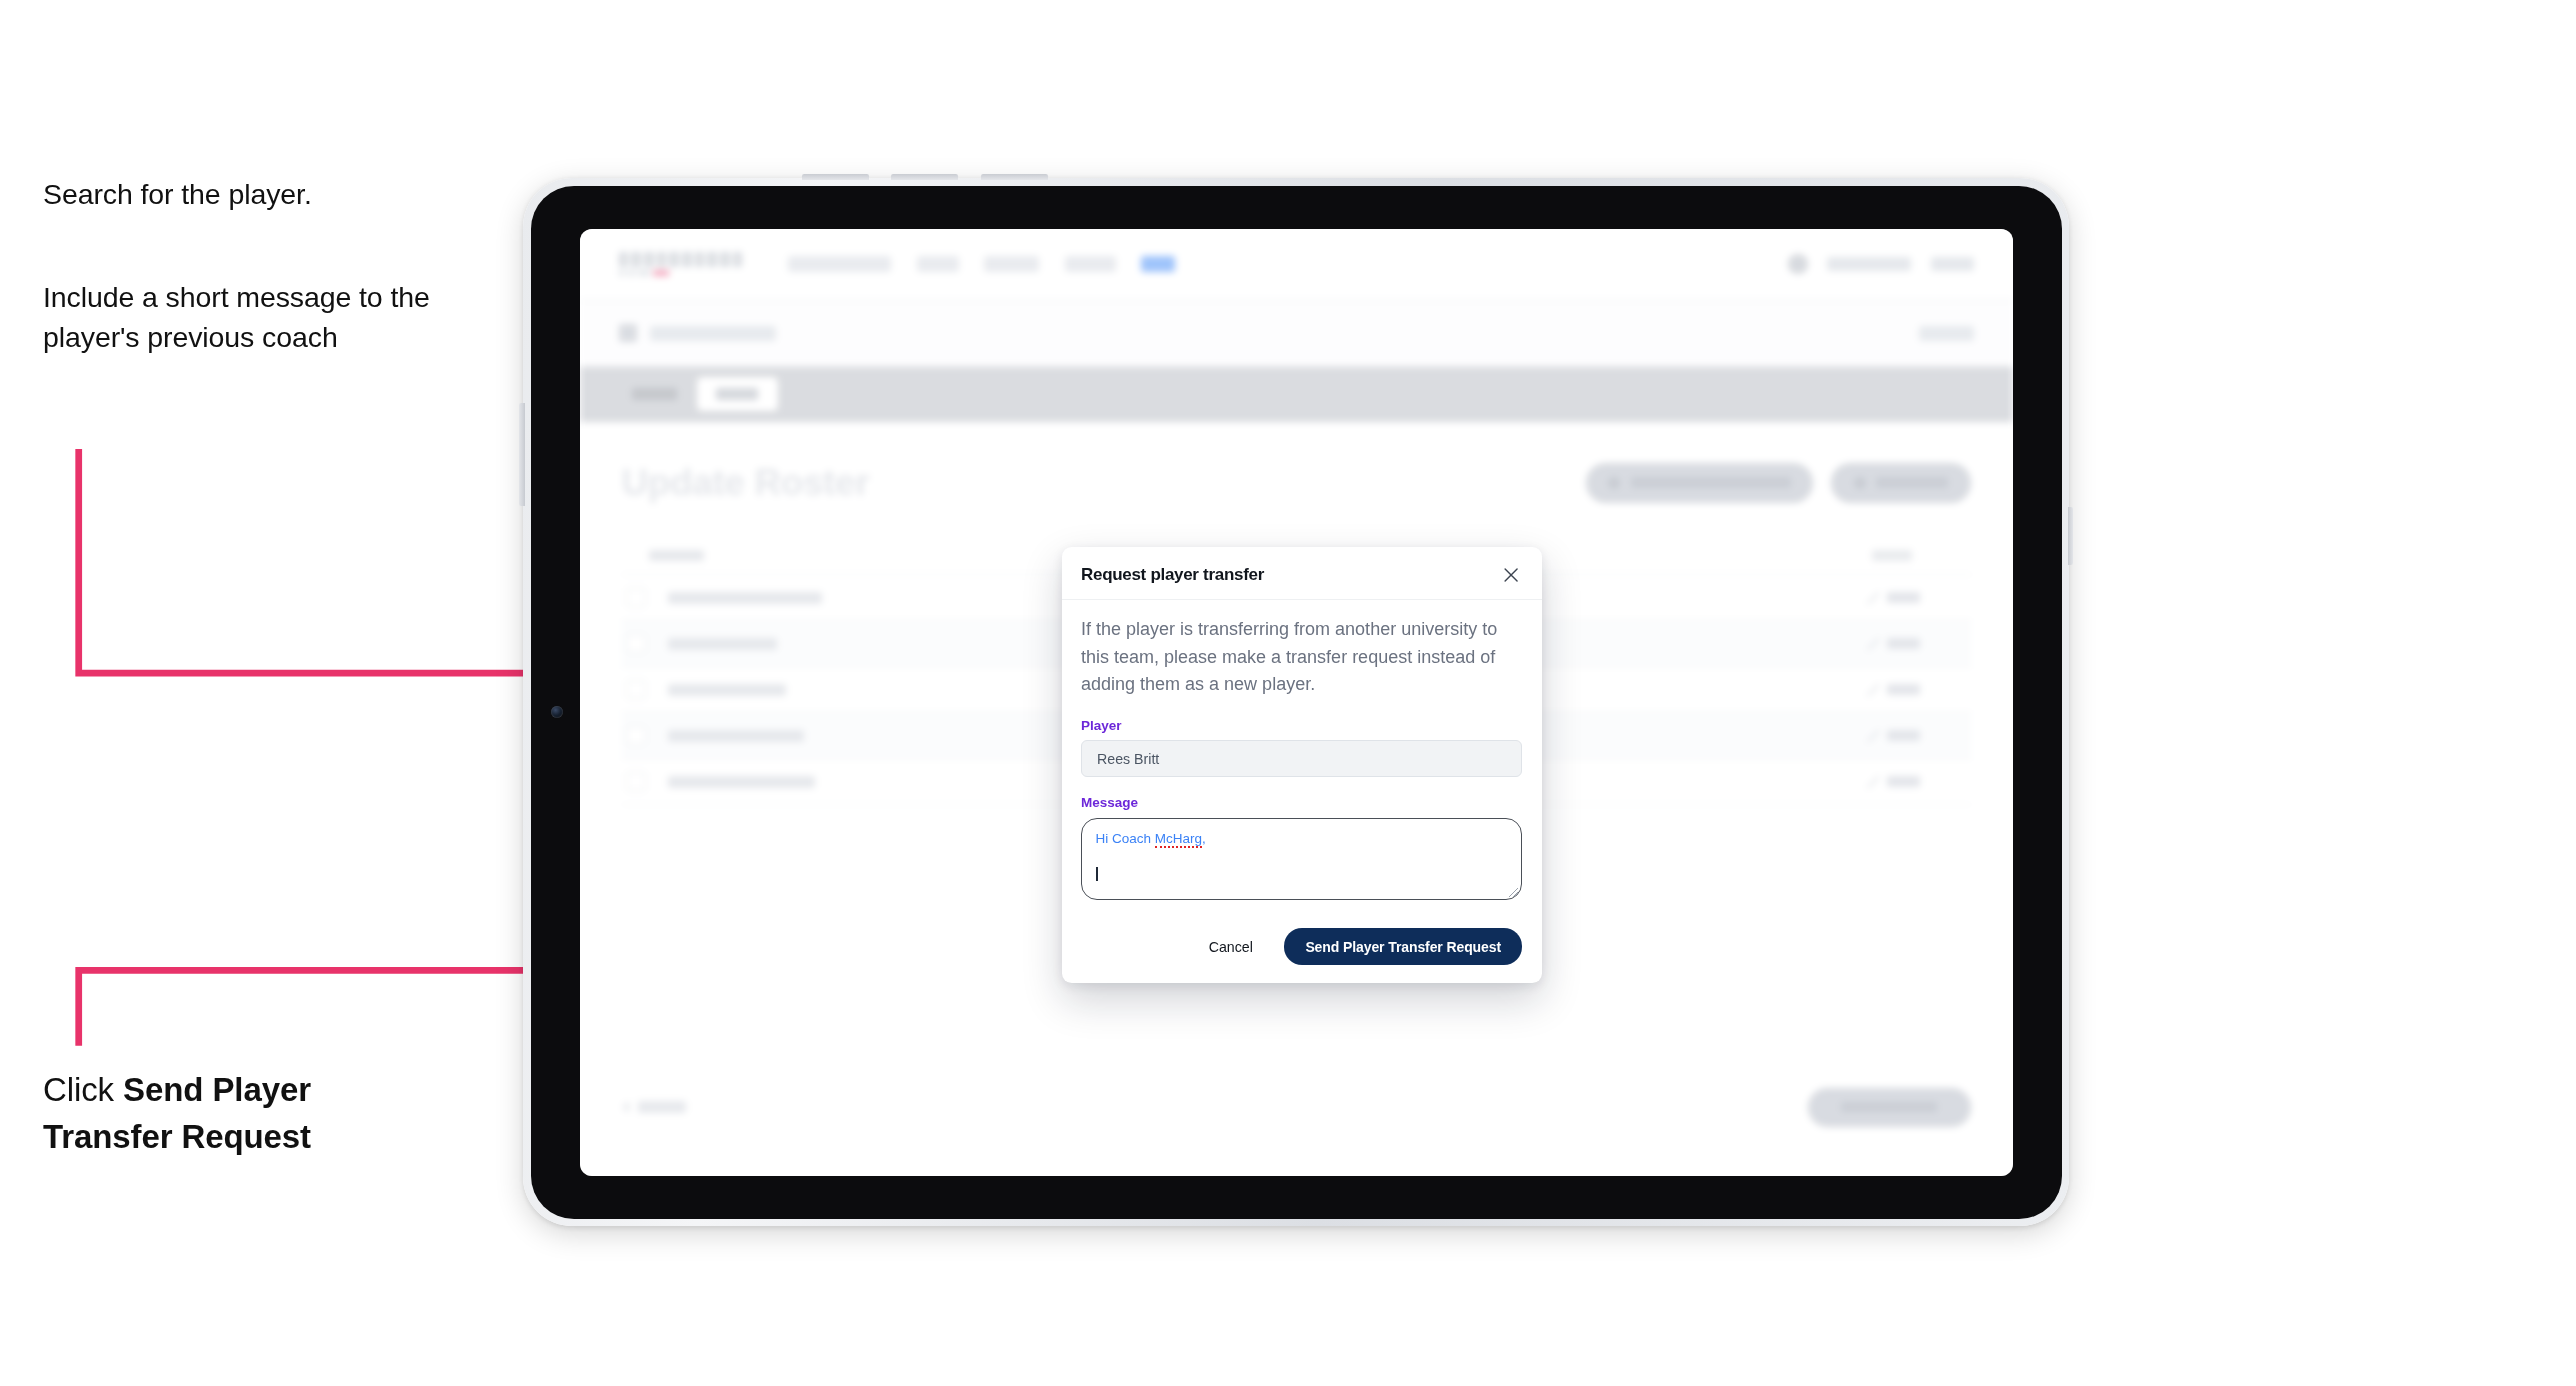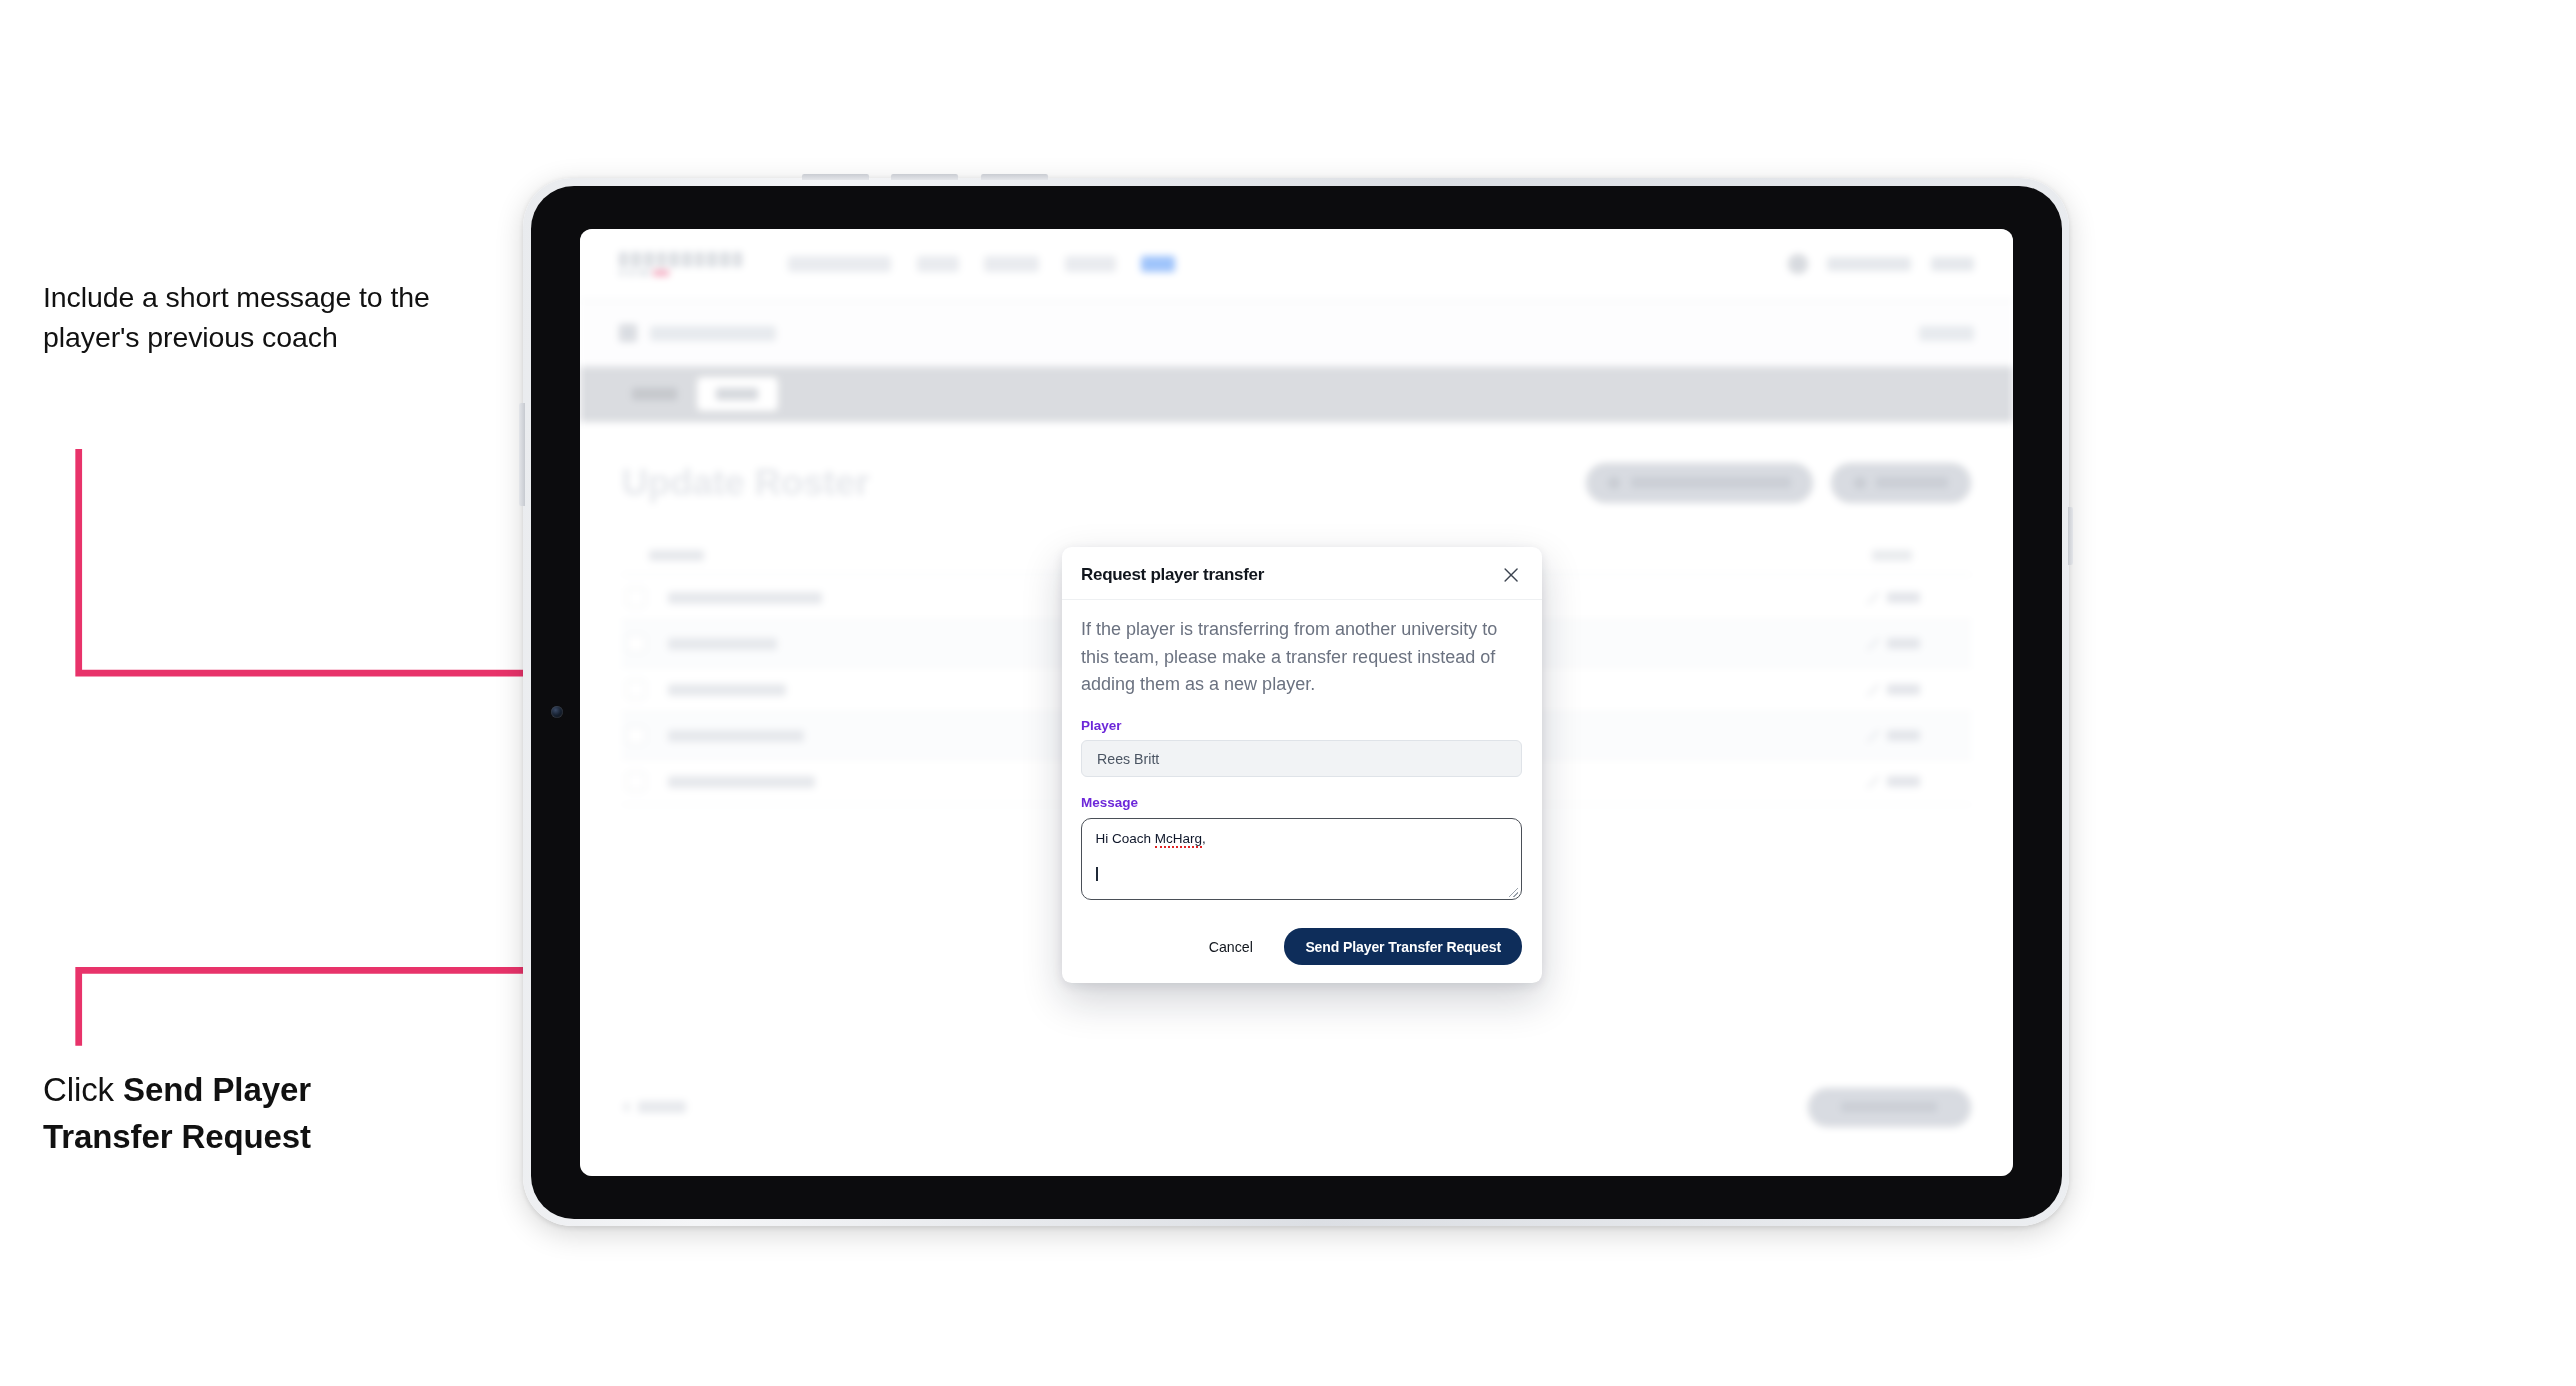--- a/index.html
+++ b/index.html
@@ -183,23 +183,23 @@
   .player-input {
     width: 100%; height: 37px;
     background: #f1f3f5; border: 0.7px solid #dfe3e8; border-radius: 6px;
     padding: 0 15px; font-size: 14.2px; color: #4b5563;
     font-family: "Liberation Sans", sans-serif;
   }
   .spacer { height: 18px; }
   .msg-box {
     position: relative;
     width: 100%; height: 82px;
-    background: #ffffff; border: 1.5px solid #4a4f57; border-radius: 10px;
+    background: #ffffff; border: 1.5px solid #4a4f57; border-radius: 16px;
     padding: 9px 13.5px 7.5px 13.5px;
-    font-size: 13.5px; line-height: 1.62; color: #0f172a;
+    font-size: 13.5px; line-height: 1.62; color: #3b82f6;
     font-family: "Liberation Sans", sans-serif;
     overflow: hidden; resize: none;
   }
   .msg-line { white-space: pre-wrap; }
   .misspell { border-bottom: 2.2px dotted #e02424; padding-bottom: 0.7px; }
   .caret-bar { display: inline-block; width: 1.5px; height: 14.2px; background: #1f2937; vertical-align: -2.2px; margin-left: 0.7px; }
   .resize-grip {
     position: absolute; right: 3px; bottom: 2.2px; width: 9px; height: 9px;
     background:
       linear-gradient(135deg, transparent 0 45%, #9aa1ab 45% 55%, transparent 55% 100%),
@@ -219,20 +219,21 @@
     font-size: 14px; font-weight: 600; border-radius: 18px;
     padding: 10.5px 21px; font-family: "Liberation Sans", sans-serif;
     letter-spacing: -0.1px;
   }
 </style>
 </head>
 <body>
 
 <div class="stage">
 
+  <div class="annotation" id="ann-search">Search for the player.</div>
 
   <div class="annotation" id="ann-message">Include a short message to the player's previous coach</div>
 
   <div class="annotation" id="ann-click">
     <span class="lead">Click </span><span class="strong">Send Player Transfer Request</span>
   </div>
 
   <svg class="arrow-svg" viewBox="0 0 3440 1851" xmlns="http://www.w3.org/2000/svg">
 
     <g stroke="#E8336A" stroke-width="9" fill="none" stroke-linecap="square" stroke-linejoin="miter">

